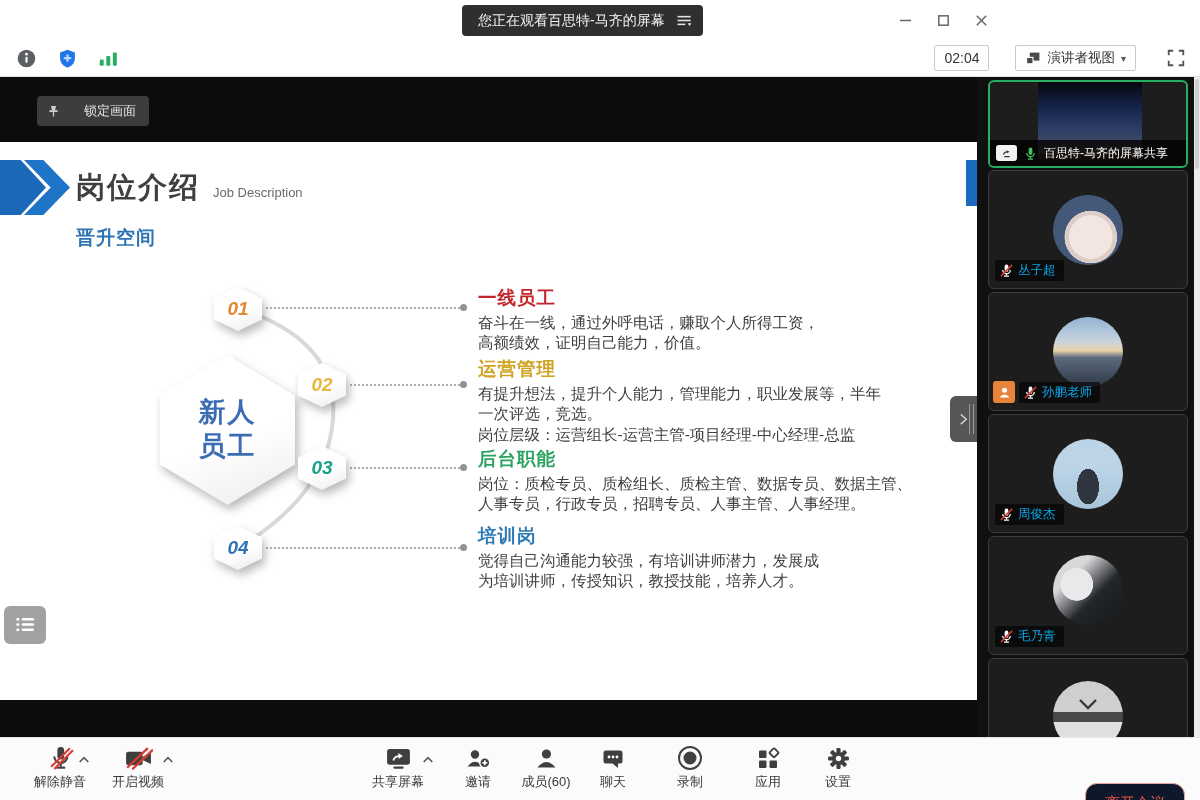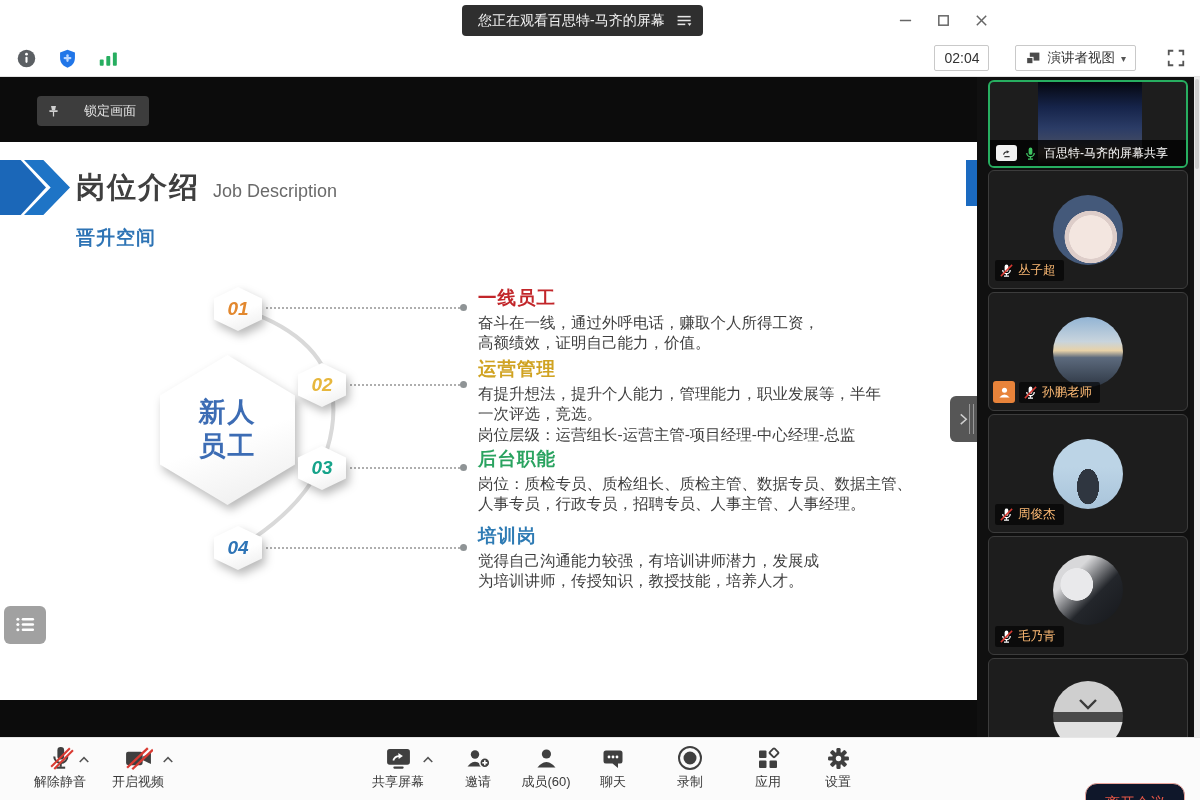--- a/index.html
+++ b/index.html
@@ -34,21 +34,21 @@
   .lock-btn span { color:#e3e3e3; font-size:13px; white-space:nowrap; }
 
   .slide { position:absolute; left:0; top:65px; width:977px; height:558px; background:#ffffff; }
 
   .chev1 { position:absolute; left:0; top:18px; width:46px; height:55px; background:#1b67b8;
     clip-path:polygon(0 0,45% 0,100% 50%,45% 100%,0 100%); }
   .chev2 { position:absolute; left:24px; top:18px; width:46px; height:55px; background:#1e74c6;
     clip-path:polygon(0 0,42% 0,100% 50%,42% 100%,0 100%,58% 50%); }
   .slide-title-row { position:absolute; left:76px; top:26px; display:flex; align-items:baseline; gap:13px; }
   .slide-title { font-size:29px; color:#3f3f3f; letter-spacing:2px; font-weight:600; }
-  .slide-title-en { font-size:18px; color:#6a6a6a; }
+  .slide-title-en { font-size:13px; color:#6a6a6a; }
   .slide-sub { position:absolute; left:76px; top:83px; font-size:19px; font-weight:bold; color:#2e74b5; letter-spacing:1px; }
   .slide-rightbar { position:absolute; left:966px; top:18px; width:11px; height:46px; background:#1b6ac0; }
 
   .arc-svg { position:absolute; left:0; top:0; width:977px; height:558px; }
 
   .hexwrap { position:absolute; filter:drop-shadow(3px 5px 5px rgba(0,0,0,.28)); }
   .hex { display:flex; align-items:center; justify-content:center;
     background:linear-gradient(160deg,#ffffff 55%,#ececec 100%); }
   .hex-big { width:135px; height:150px; clip-path:polygon(50% 0,100% 27%,100% 73%,50% 100%,0 73%,0 27%); }
   .hex-sm { width:48px; height:44px; clip-path:polygon(50% 0,100% 26%,100% 74%,50% 100%,0 74%,0 26%); }
@@ -86,21 +86,21 @@
   .avatar { position:absolute; left:50%; transform:translateX(-50%); width:70px; height:70px; border-radius:50%; }
   .av-rabbit { top:24px; background:radial-gradient(circle at 54% 60%, #f3e6e0 0 38%, #ddcdc9 39% 46%, #44597a 47% 100%); }
   .av-sunset { top:24px; background:linear-gradient(180deg,#92b4d4 0%,#c8d4dd 35%,#e8d2a8 48%,#5c6a7d 58%,#2e3744 100%); }
   .av-person1 { top:24px; background:radial-gradient(ellipse 26% 42% at 50% 68%, #2f3640 0 60%, rgba(0,0,0,0) 61%),
     linear-gradient(180deg,#bcd4e6 0 40%,#a9c4da 100%); }
   .av-person2 { top:18px; background:radial-gradient(circle at 34% 42%, #e9e9eb 0 26%, rgba(0,0,0,0) 27%),
     linear-gradient(135deg,#d8d8da 0 28%,#23262b 60%,#16181c 100%); }
   .av-gray { top:22px; background:linear-gradient(180deg,#cfcfcf 0 44%,#4a4a4a 45% 58%,#e0e0e0 59% 100%); }
   .name-chip { position:absolute; left:6px; bottom:7px; background:rgba(0,0,0,.6); border-radius:2px;
     display:flex; align-items:center; gap:4px; padding:2px 8px 2px 4px; }
-  .name-chip .nm { color:#fdba74; font-size:12.5px; white-space:nowrap; }
+  .name-chip .nm { color:#0ea5e9; font-size:12.5px; white-space:nowrap; }
   .host-badge { position:absolute; left:4px; bottom:7px; width:22px; height:22px; background:#e8833a; border-radius:3px;
     display:flex; align-items:center; justify-content:center; }
   .chip-shift { left:30px; }
   .tile-more-btn { position:absolute; left:50%; top:36px; transform:translateX(-50%); width:30px; height:18px;
     display:flex; align-items:center; justify-content:center; cursor:pointer; }
 
   
   .bottombar { position:absolute; left:0; top:737px; width:1200px; height:63px; background:#fbfbfb; border-top:1px solid #e6e6e6; }
   .tool { position:absolute; top:5px; transform:translateX(-50%); display:flex; flex-direction:column; align-items:center;
     gap:2px; cursor:pointer;margin-left:16px; }

